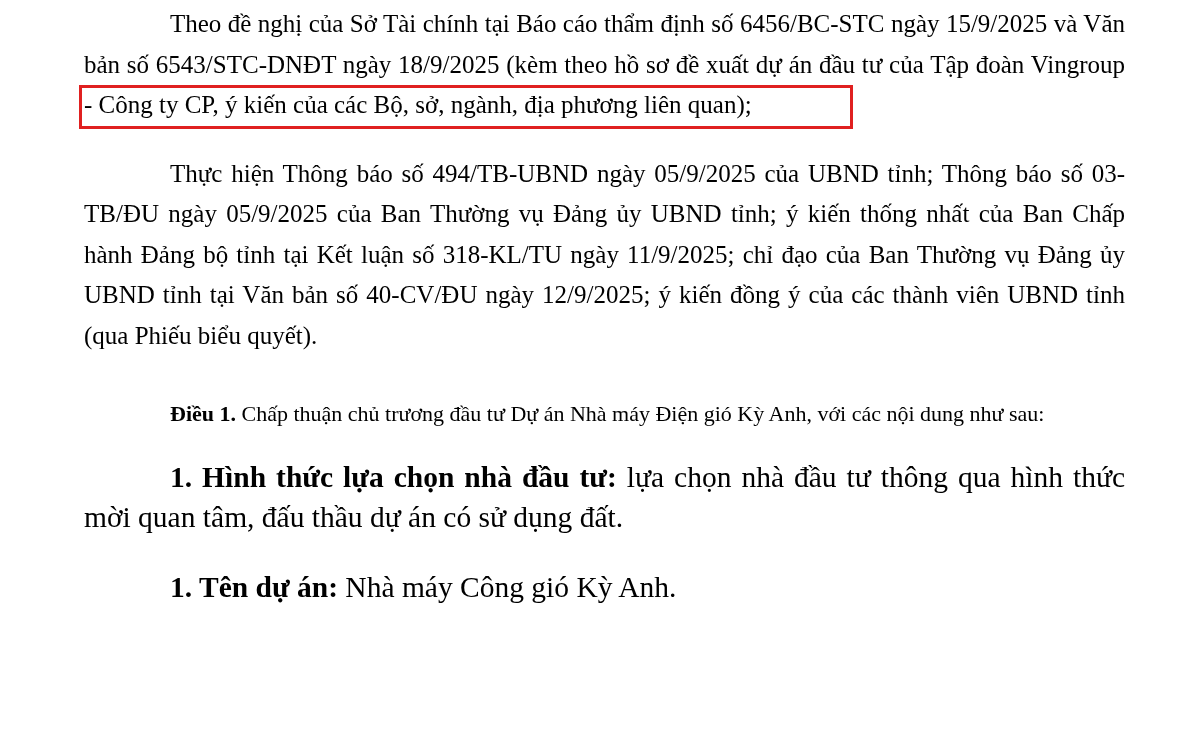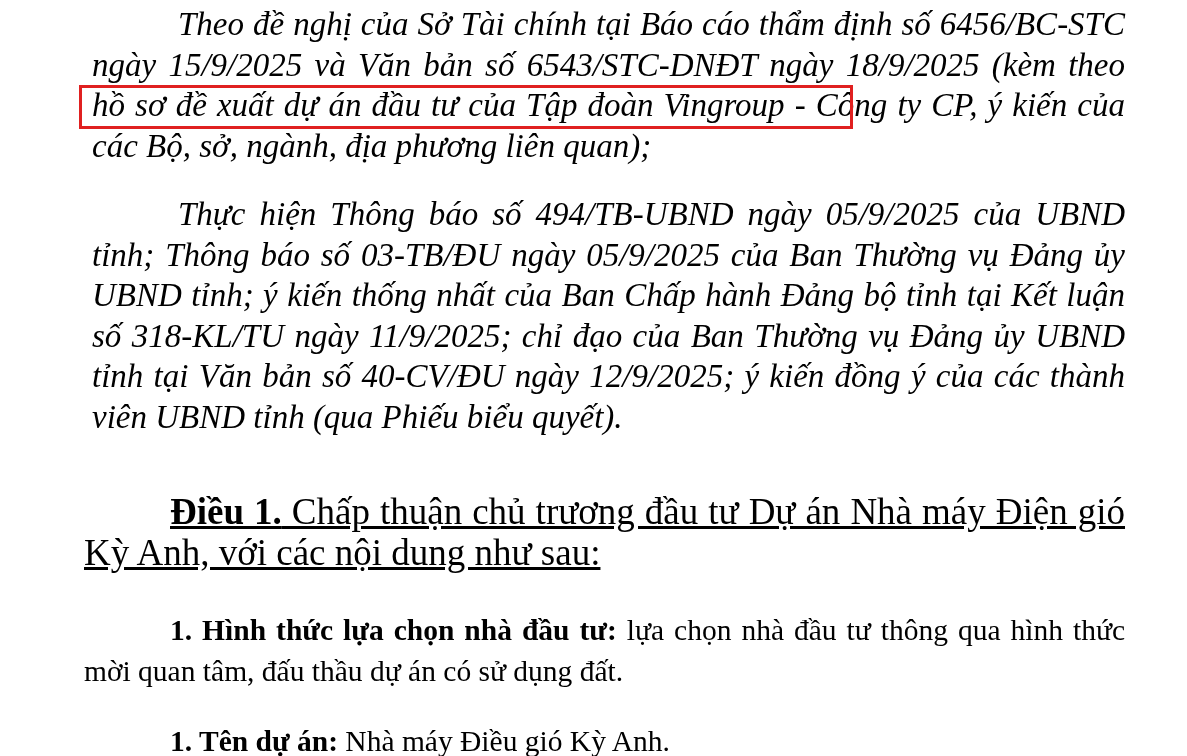--- a/index.html
+++ b/index.html
@@ -21,50 +21,48 @@
     padding: 0;
     box-sizing: border-box;
   }
   .body-text {
     position: absolute;
     left: 84px;
     right: 62px;
     top: 4px;
   }
   p.para {
-    margin: 0 0 0 8px;
-    font-size: 33px;
+    margin: 0 0 0 0;
+    font-size: 25px;
     line-height: 40.5px;
     text-align: justify;
     text-indent: 86px;
-    font-style: italic;
   }
   .para.block2 {
     margin-top: 28px;
   }
   .heading {
     margin-top: 48px;
     text-align: center;
     font-weight: bold;
     font-style: normal;
     font-size: 29.5px;
     letter-spacing: 0.5px;
     text-indent: 0;
   }
   .bold {
     font-weight: bold;
   }
   .art-para {
-    margin-top: 55px;
+    margin-top: 38px;
     font-style: normal;
-    font-size: 37px;
+    font-size: 22px;
     line-height: 40.5px;
     text-align: justify;
     text-indent: 86px;
-    text-decoration: underline;
   }
   .item-para {
     margin-top: 20px;
     font-style: normal;
     font-size: 29.5px;
     line-height: 40.5px;
     text-align: justify;
     text-indent: 86px;
   }
   
@@ -88,19 +86,19 @@
 
     <p class="para">Theo đề nghị của Sở Tài chính tại Báo cáo thẩm định số 6456/BC-STC ngày 15/9/2025 và Văn bản số 6543/STC-DNĐT ngày 18/9/2025 (kèm theo hồ sơ đề xuất dự án đầu tư của Tập đoàn Vingroup - Công ty CP, ý kiến của các Bộ, sở, ngành, địa phương liên quan);</p>
 
     <p class="para block2">Thực hiện Thông báo số 494/TB-UBND ngày 05/9/2025 của UBND tỉnh; Thông báo số 03-TB/ĐU ngày 05/9/2025 của Ban Thường vụ Đảng ủy UBND tỉnh; ý kiến thống nhất của Ban Chấp hành Đảng bộ tỉnh tại Kết luận số 318-KL/TU ngày 11/9/2025; chỉ đạo của Ban Thường vụ Đảng ủy UBND tỉnh tại Văn bản số 40-CV/ĐU ngày 12/9/2025; ý kiến đồng ý của các thành viên UBND tỉnh (qua Phiếu biểu quyết).</p>
 
 
     <p class="art-para"><span class="bold">Điều 1.</span><span> Chấp thuận chủ trương đầu tư Dự án Nhà máy Điện gió Kỳ Anh, với các nội dung như sau:</span></p>
 
     <p class="item-para"><span class="bold">1. Hình thức lựa chọn nhà đầu tư:</span><span> lựa chọn nhà đầu tư thông qua hình thức mời quan tâm, đấu thầu dự án có sử dụng đất.</span></p>
 
-    <p class="item-para"><span class="bold">1. Tên dự án:</span><span> Nhà máy Điều gió Kỳ Anh.</span></p>
+    <p class="item-para"><span class="bold">1. Tên dự án:</span><span> Nhà máy Công gió Kỳ Anh.</span></p>
 
   </div>
 
   <div class="redbox"></div>
 
 </div>
 
 </body></html>

